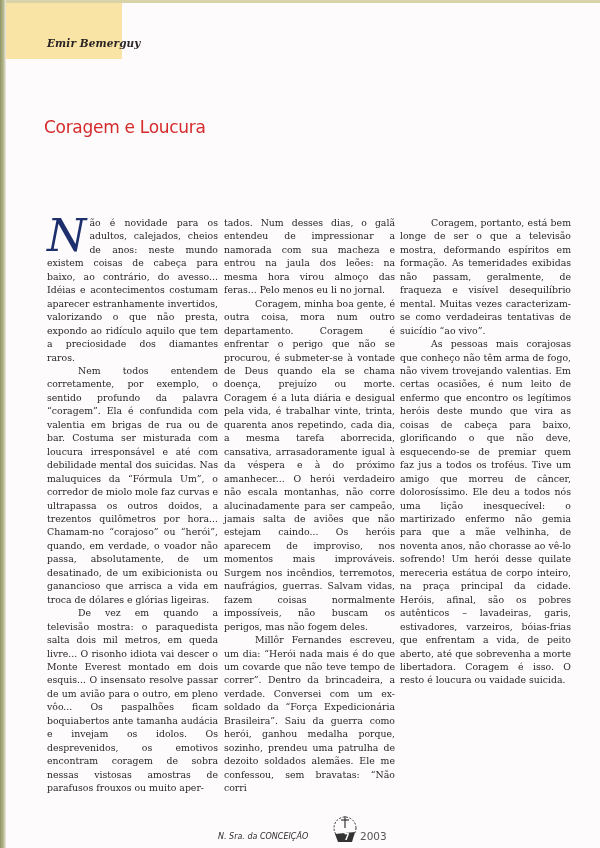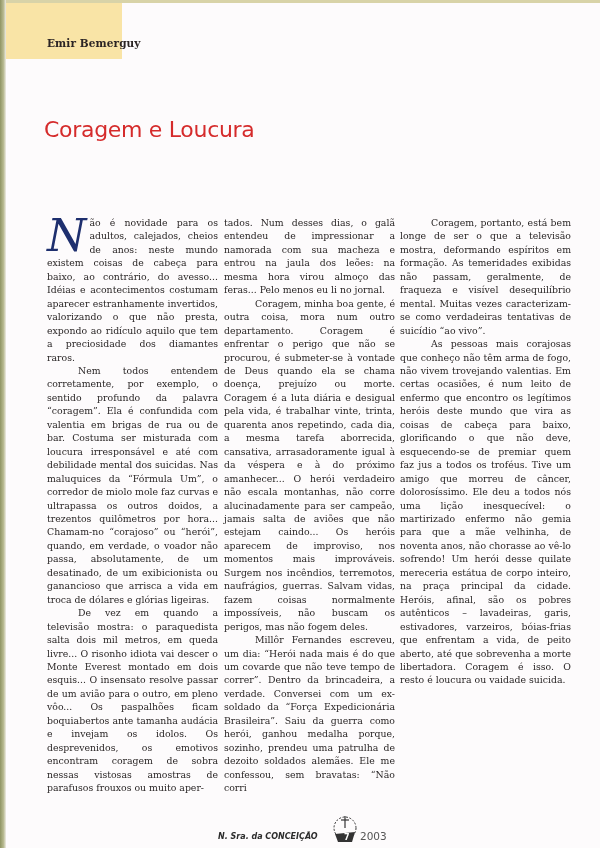--- a/index.html
+++ b/index.html
@@ -17,46 +17,46 @@
     position: absolute; left: 0; top: 0; width: 600px; height: 3px;
     background: #d8d3a8;
   }
   .author-band {
     position: absolute; left: 6px; top: 3px; width: 116px; height: 56px;
     background: #f9e4a6;
   }
   .author {
     position: absolute; left: 47px; top: 37px;
     font-family: "DejaVu Serif", serif; font-weight: bold;
-    font-size: 10.5px; color: #2b2424; letter-spacing: 0.1px;
+    font-size: 10.5px; color: #2b2424; letter-spacing: 0.1px; font-style: italic;
   }
   .title {
     position: absolute; left: 44px; top: 117px;
     font-family: "DejaVu Sans", sans-serif;
-    font-size: 22px; color: #d52b2b; letter-spacing: -0.3px;
+    font-size: 17px; color: #d52b2b; letter-spacing: -0.3px;
   }
   .col {
     position: absolute; top: 216px; width: 171px;
     font-size: 9.35px; line-height: 13.45px;
     text-align: justify; hyphens: none;
   }
   .col1 { left: 47px; }
   .col2 { left: 224px; }
   .col3 { left: 400px; }
   .col p { margin: 0; text-indent: 31px; }
   .col p.noindent { text-indent: 0; }
   .dropcap {
     float: left; font-family: "DejaVu Serif", serif; font-style: italic;
     font-size: 45px; line-height: 38px; color: #1e2f6e;
     margin: 1px 3px 0 0; padding: 0;
   }
   .footer {
     position: absolute; left: 218px; top: 832px;
     font-family: "DejaVu Sans", sans-serif; font-size: 8px;
-    font-weight: bold; font-style: italic; color: #2c2c2c;
+    font-weight: normal; font-style: italic; color: #2c2c2c;
   }
   .logo {
     position: absolute; left: 330px; top: 814px; width: 30px; height: 30px;
   }
   .year {
     position: absolute; left: 360px; top: 830px;
     font-family: "DejaVu Sans", sans-serif; font-size: 10.5px; color: #555;
   }
 </style>
 </head>

